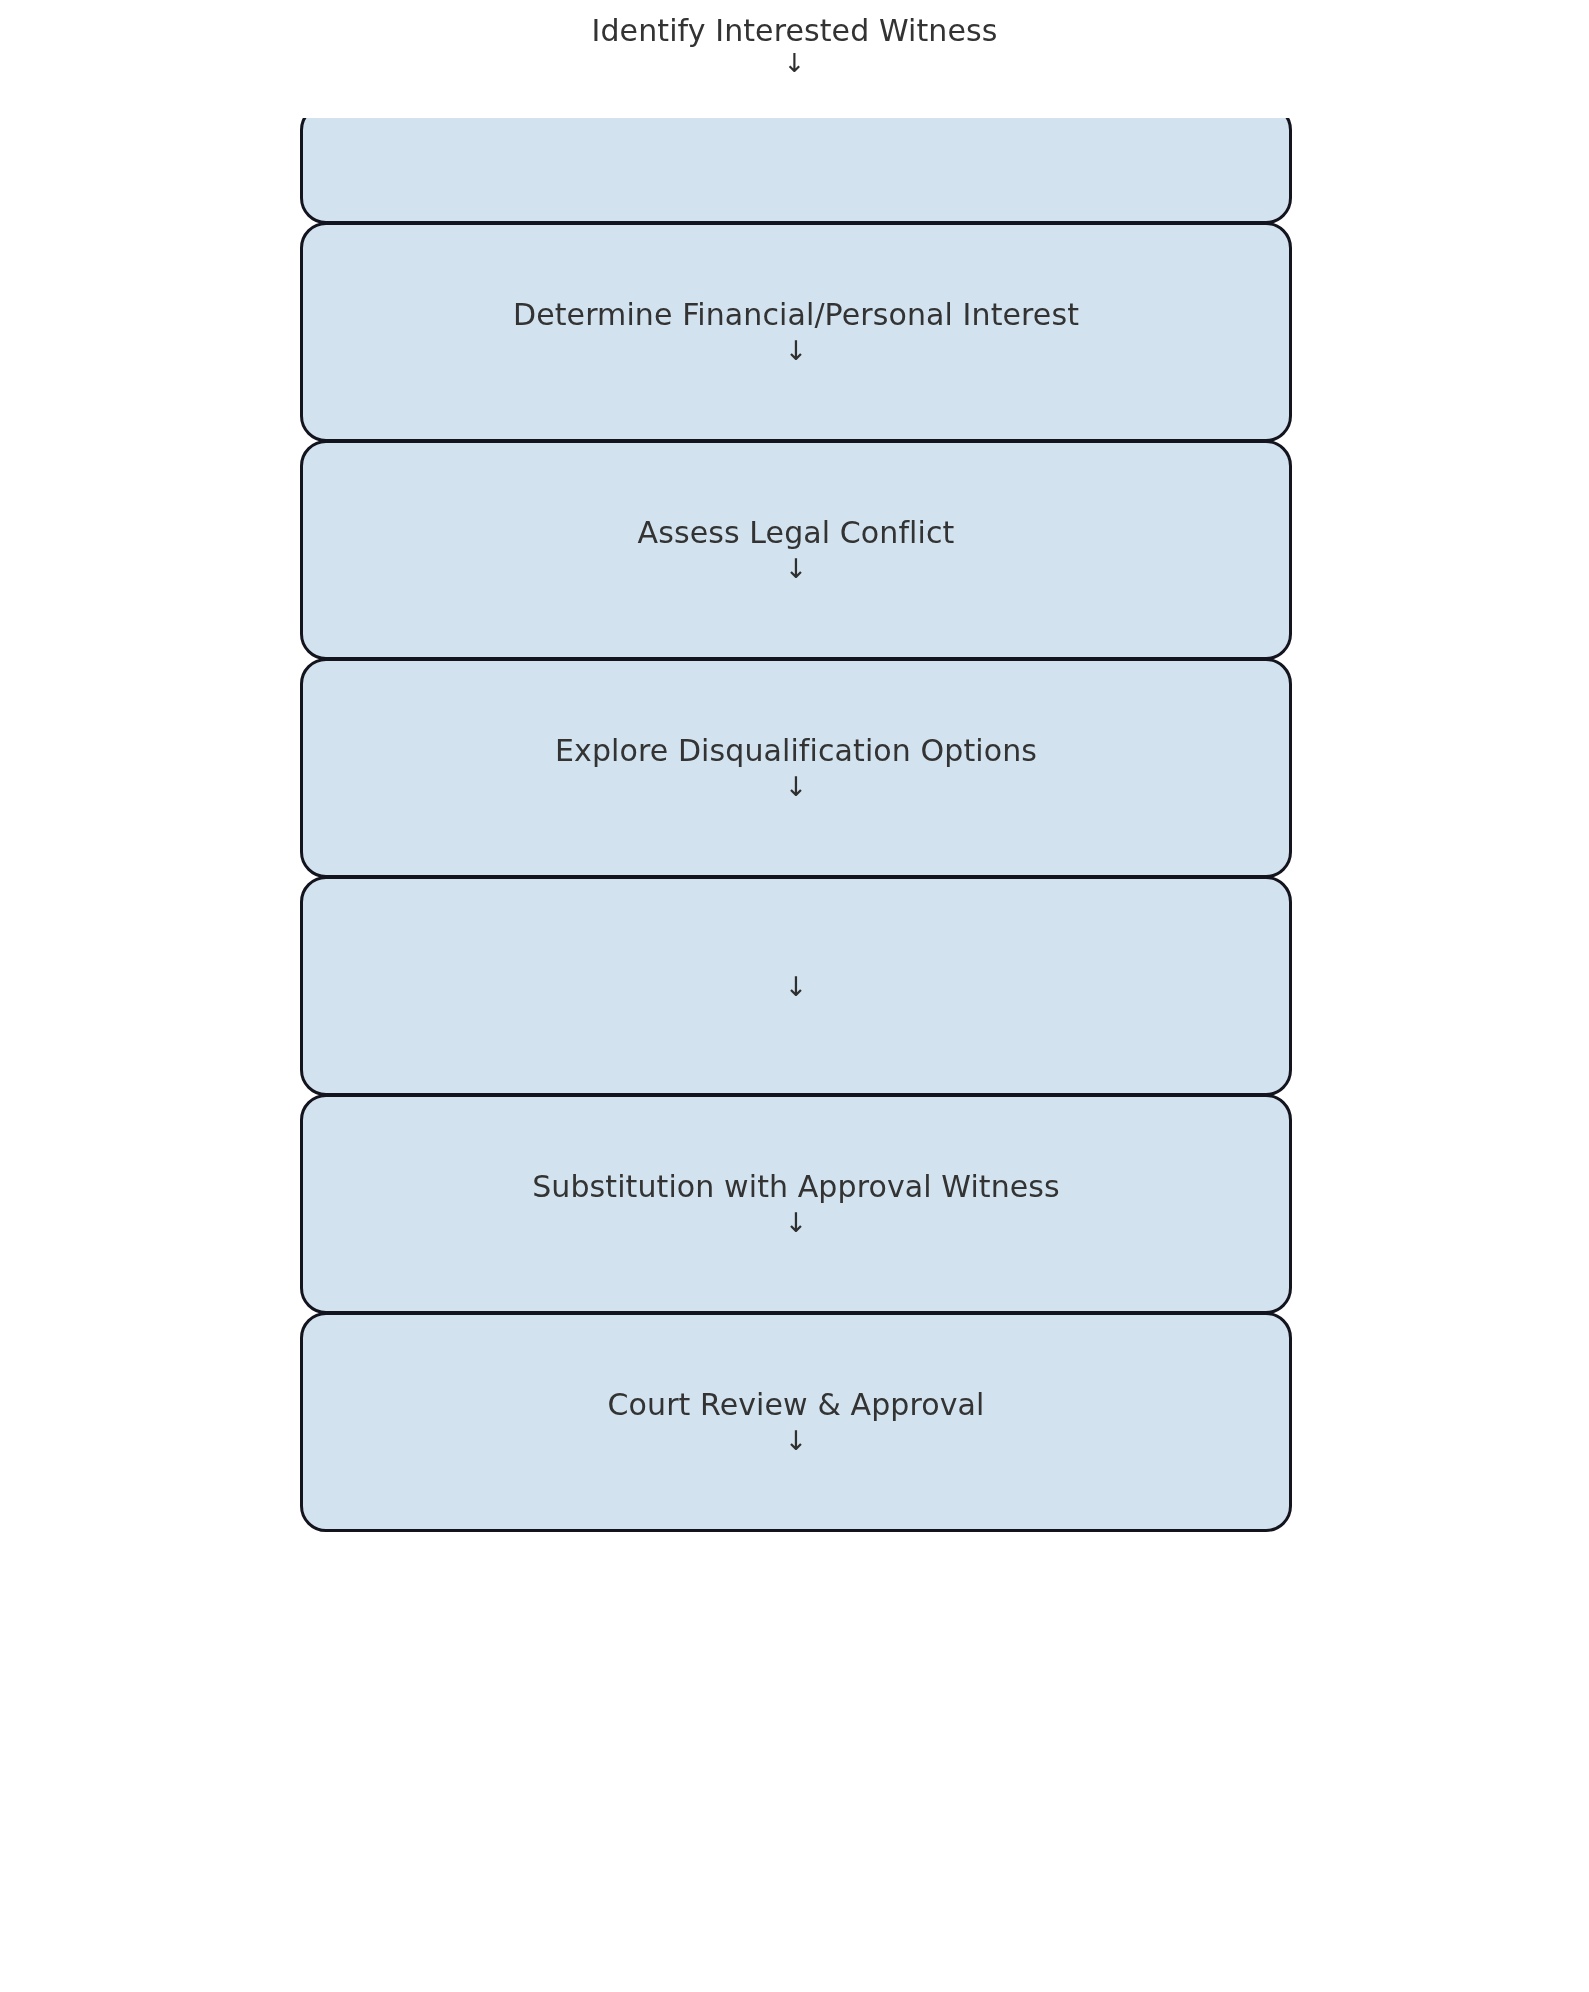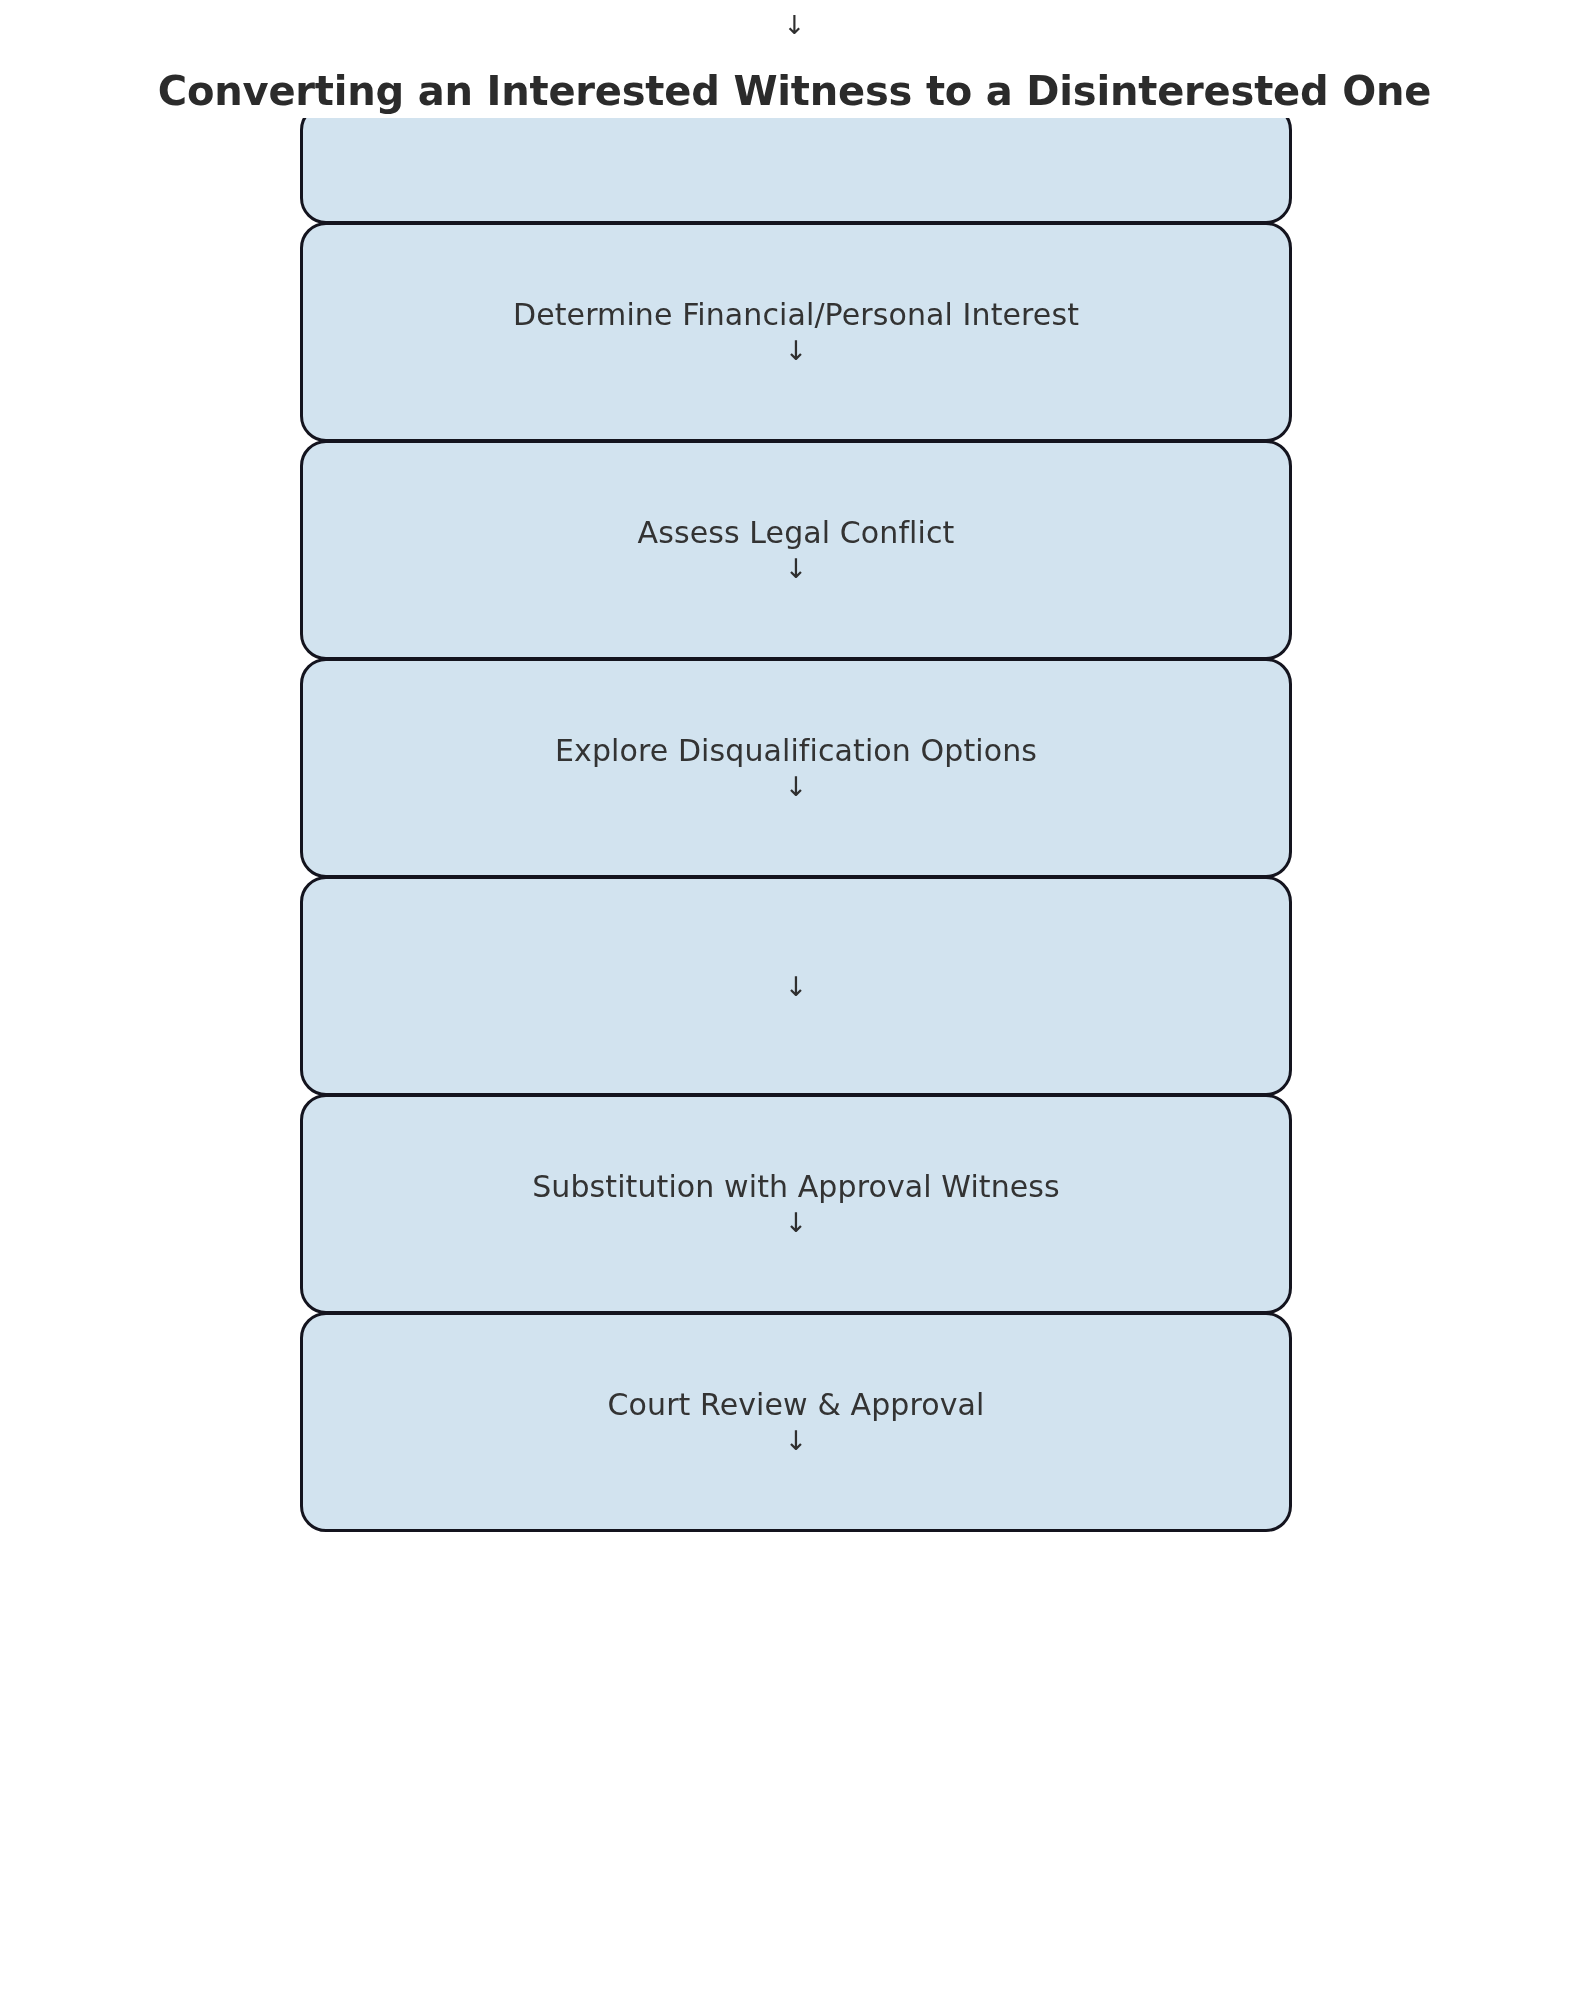--- a/index.html
+++ b/index.html
@@ -140,16 +140,16 @@
   <div class="flow-node">
     <div class="node-label">Court Review &amp; Approval</div>
     <div class="node-arrow">↓</div>
   </div>
 
 
 </div>
 
 <div id="header-area">
   <div id="overflow-label">
+    <span>Identify Interested Witness</span>
     <span class="arrowline">↓</span>
   </div>
-  <div id="chart-title">Converting an Interested Witness to a Disinterested One</div>
 </div>
 
 </body></html>

